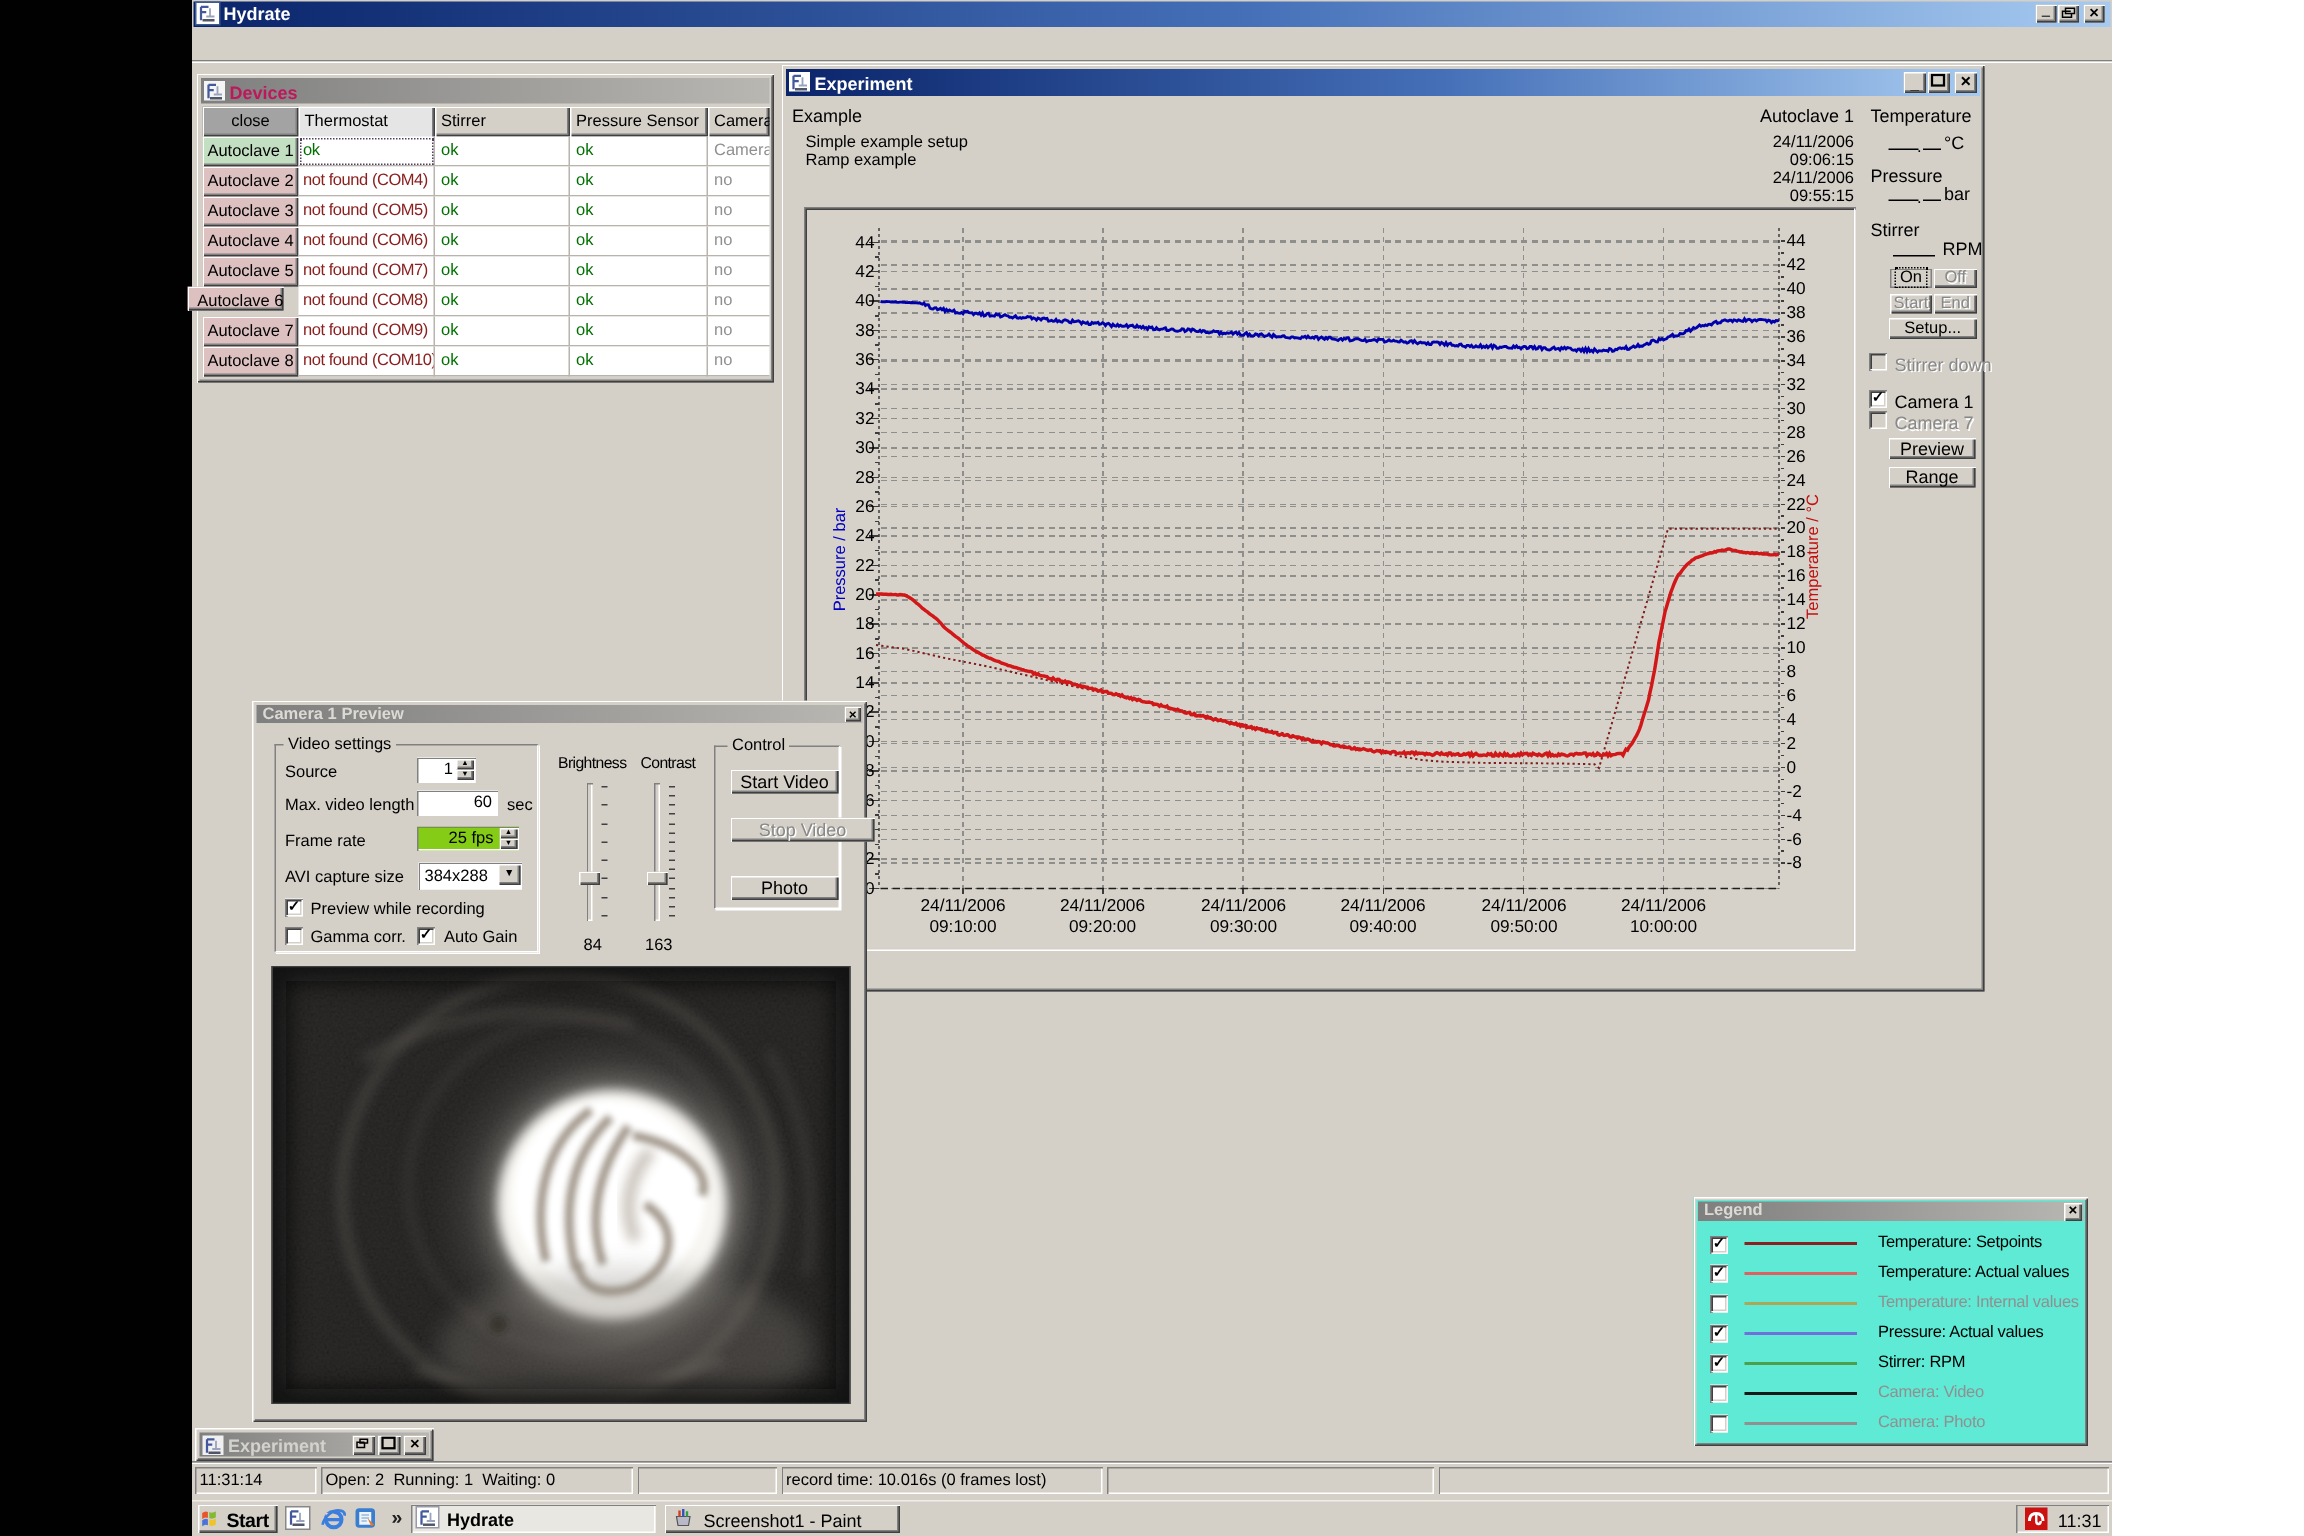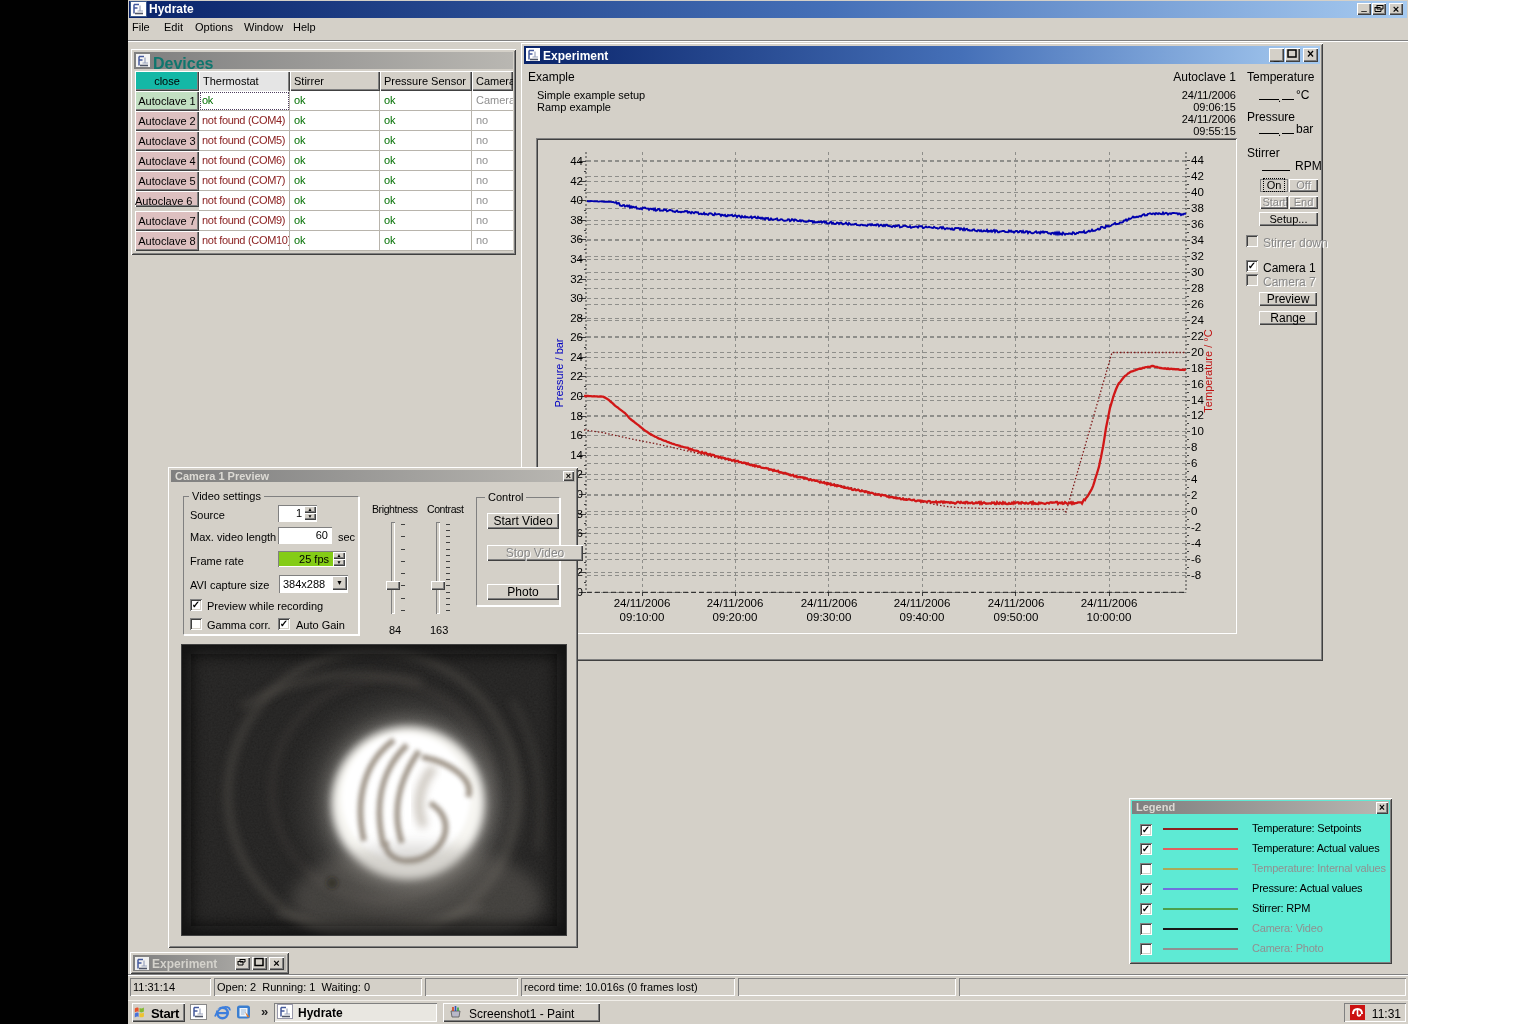--- a/index.html
+++ b/index.html
@@ -34,27 +34,20 @@
       </svg>
   </div>
   <div class="abs" style="left:21px;top:2px;color:#fff;font-weight:bold;font-size:12px">Hydrate</div>
 
   <div class="xbtn" style="left:1229px;top:3px;width:14px;height:12px;font-size:10px;line-height:15px">–</div>
   <div class="xbtn" style="left:1244px;top:3px;width:14px;height:12px"><svg width="12" height="10">
         <path d="M4 2.5 h6 M4 2 v4 h6 v-4 M2 4.5 h5.5 M2 4 v4.5 h6 v-3" stroke="#000" fill="none"></path>
       </svg></div>
   <div class="xbtn" style="left:1261px;top:3px;width:14px;height:12px;font-size:11px;line-height:12px;font-weight:bold">×</div>
 
-  <div class="abs" style="left:4px;top:21px;width:400px;height:17px;color:#000">
-    <span style="position:absolute;left:0">File</span>
-      <span style="position:absolute;left:32px">Edit</span>
-      <span style="position:absolute;left:63px">Options</span>
-      <span style="position:absolute;left:112px">Window</span>
-      <span style="position:absolute;left:161px">Help</span>
-  </div>
   <div class="abs" style="left:0;top:40px;width:1280px;height:1px;background:#808080"></div>
   <div class="abs" style="left:0;top:41px;width:1280px;height:1px;background:#fff"></div>
 </div>
 
 <div class="abs ras" style="left:521px;top:43px;width:802px;height:618px;background:#d4d0c8">
   <div class="abs ttl-a" style="left:3px;top:3px;width:796px;height:18px"></div>
   <div class="abs" style="left:5px;top:5px;width:14px;height:13px;background:#fff">
      <svg width="14" height="13">
         <path d="M3 2.5 h5 M3 2.5 v9 M3 6 h3.5" stroke="#44599c" stroke-width="1.5" fill="none"></path>
         <path d="M9 3.5 v5.5 M6.5 9 h5.5" stroke="#9aa3bd" stroke-width="1.2" fill="none"></path>
@@ -346,23 +339,23 @@
 
 <div class="abs ras" style="left:131px;top:49px;width:385px;height:206px;background:#d4d0c8">
   <div class="abs ttl-i" style="left:3px;top:3px;width:379px;height:17px"></div>
   <div class="abs" style="left:5px;top:5px;width:14px;height:13px;background:#f4f4f4">
      <svg width="14" height="13">
         <path d="M3 2.5 h5 M3 2.5 v9 M3 6 h3.5" stroke="#44599c" stroke-width="1.5" fill="none"></path>
         <path d="M9 3.5 v5.5 M6.5 9 h5.5" stroke="#9aa3bd" stroke-width="1.2" fill="none"></path>
         <path d="M4 11.5 h8" stroke="#4f5668" stroke-width="1.6" fill="none"></path>
       </svg>
   </div>
-  <div class="abs" style="left:22px;top:6px;font-size:16px;color:#0f766e;font-weight:bold">Devices</div>
+  <div class="abs" style="left:22px;top:6px;font-size:12px;color:#be185d;font-weight:bold">Devices</div>
 </div>
-<div class="abs ras1" style="left:135px;top:71px;width:64px;height:20px;background:#14b8a6;line-height:20px;text-align:center;overflow:hidden;white-space:nowrap">close</div>
+<div class="abs ras1" style="left:135px;top:71px;width:64px;height:20px;background:#a3a3a3;line-height:20px;text-align:center;overflow:hidden;white-space:nowrap">close</div>
 <div class="abs ras1" style="left:199px;top:71px;width:91px;height:32px;background:#e5e5e5;line-height:20px;padding-left:4px;overflow:hidden;white-space:nowrap">Thermostat</div>
 <div class="abs ras1" style="left:290px;top:71px;width:90px;height:20px;background:#d4d0c8;line-height:20px;padding-left:4px;overflow:hidden;white-space:nowrap">Stirrer</div>
 <div class="abs ras1" style="left:380px;top:71px;width:92px;height:20px;background:#d4d0c8;line-height:20px;padding-left:4px;overflow:hidden;white-space:nowrap">Pressure Sensor</div>
 <div class="abs ras1" style="left:472px;top:71px;width:41px;height:20px;background:#d4d0c8;line-height:20px;padding-left:4px;overflow:hidden;white-space:nowrap">Camera</div>
 <div class="abs ras1" style="left:135px;top:91px;width:64px;height:20px;background:#c2dfc2;line-height:20px;text-align:center;overflow:hidden">Autoclave 1</div>
 <div class="abs" style="left:199px;top:91px;width:91px;height:20px;background:#fff;border-right:1px solid #b8b4ac;border-bottom:1px solid #b8b4ac;line-height:19px;padding-left:3px;color:#007000;overflow:hidden;white-space:nowrap;letter-spacing:-0.3px;outline:1px dotted #504060;outline-offset:-2px;">ok</div>
 <div class="abs" style="left:290px;top:91px;width:90px;height:20px;background:#fff;border-right:1px solid #b8b4ac;border-bottom:1px solid #b8b4ac;line-height:19px;padding-left:4px;color:#007000">ok</div>
 <div class="abs" style="left:380px;top:91px;width:92px;height:20px;background:#fff;border-right:1px solid #b8b4ac;border-bottom:1px solid #b8b4ac;line-height:19px;padding-left:4px;color:#007000">ok</div>
 <div class="abs" style="left:472px;top:91px;width:41px;height:20px;background:#fff;border-bottom:1px solid #b8b4ac;line-height:19px;padding-left:4px;color:#909090;overflow:hidden">Camera</div>
 <div class="abs ras1" style="left:135px;top:111px;width:64px;height:20px;background:#ddc0c0;line-height:20px;text-align:center;overflow:hidden">Autoclave 2</div>
@@ -378,21 +371,21 @@
 <div class="abs ras1" style="left:135px;top:151px;width:64px;height:20px;background:#ddc0c0;line-height:20px;text-align:center;overflow:hidden">Autoclave 4</div>
 <div class="abs" style="left:199px;top:151px;width:91px;height:20px;background:#fff;border-right:1px solid #b8b4ac;border-bottom:1px solid #b8b4ac;line-height:19px;padding-left:3px;color:#8b2020;overflow:hidden;white-space:nowrap;letter-spacing:-0.3px;">not found (COM6)</div>
 <div class="abs" style="left:290px;top:151px;width:90px;height:20px;background:#fff;border-right:1px solid #b8b4ac;border-bottom:1px solid #b8b4ac;line-height:19px;padding-left:4px;color:#007000">ok</div>
 <div class="abs" style="left:380px;top:151px;width:92px;height:20px;background:#fff;border-right:1px solid #b8b4ac;border-bottom:1px solid #b8b4ac;line-height:19px;padding-left:4px;color:#007000">ok</div>
 <div class="abs" style="left:472px;top:151px;width:41px;height:20px;background:#fff;border-bottom:1px solid #b8b4ac;line-height:19px;padding-left:4px;color:#909090;overflow:hidden">no</div>
 <div class="abs ras1" style="left:135px;top:171px;width:64px;height:20px;background:#ddc0c0;line-height:20px;text-align:center;overflow:hidden">Autoclave 5</div>
 <div class="abs" style="left:199px;top:171px;width:91px;height:20px;background:#fff;border-right:1px solid #b8b4ac;border-bottom:1px solid #b8b4ac;line-height:19px;padding-left:3px;color:#8b2020;overflow:hidden;white-space:nowrap;letter-spacing:-0.3px;">not found (COM7)</div>
 <div class="abs" style="left:290px;top:171px;width:90px;height:20px;background:#fff;border-right:1px solid #b8b4ac;border-bottom:1px solid #b8b4ac;line-height:19px;padding-left:4px;color:#007000">ok</div>
 <div class="abs" style="left:380px;top:171px;width:92px;height:20px;background:#fff;border-right:1px solid #b8b4ac;border-bottom:1px solid #b8b4ac;line-height:19px;padding-left:4px;color:#007000">ok</div>
 <div class="abs" style="left:472px;top:171px;width:41px;height:20px;background:#fff;border-bottom:1px solid #b8b4ac;line-height:19px;padding-left:4px;color:#909090;overflow:hidden">no</div>
-<div class="abs ras1" style="left:135px;top:191px;width:64px;height:16px;background:#ddc0c0;line-height:20px;text-align:left;overflow:hidden">Autoclave 6</div>
+<div class="abs ras1" style="left:125px;top:191px;width:64px;height:16px;background:#ddc0c0;line-height:20px;text-align:right;overflow:hidden">Autoclave 6</div>
 <div class="abs" style="left:199px;top:191px;width:91px;height:20px;background:#fff;border-right:1px solid #b8b4ac;border-bottom:1px solid #b8b4ac;line-height:19px;padding-left:3px;color:#8b2020;overflow:hidden;white-space:nowrap;letter-spacing:-0.3px;">not found (COM8)</div>
 <div class="abs" style="left:290px;top:191px;width:90px;height:20px;background:#fff;border-right:1px solid #b8b4ac;border-bottom:1px solid #b8b4ac;line-height:19px;padding-left:4px;color:#007000">ok</div>
 <div class="abs" style="left:380px;top:191px;width:92px;height:20px;background:#fff;border-right:1px solid #b8b4ac;border-bottom:1px solid #b8b4ac;line-height:19px;padding-left:4px;color:#007000">ok</div>
 <div class="abs" style="left:472px;top:191px;width:41px;height:20px;background:#fff;border-bottom:1px solid #b8b4ac;line-height:19px;padding-left:4px;color:#909090;overflow:hidden">no</div>
 <div class="abs ras1" style="left:135px;top:211px;width:64px;height:20px;background:#ddc0c0;line-height:20px;text-align:center;overflow:hidden">Autoclave 7</div>
 <div class="abs" style="left:199px;top:211px;width:91px;height:20px;background:#fff;border-right:1px solid #b8b4ac;border-bottom:1px solid #b8b4ac;line-height:19px;padding-left:3px;color:#8b2020;overflow:hidden;white-space:nowrap;letter-spacing:-0.3px;">not found (COM9)</div>
 <div class="abs" style="left:290px;top:211px;width:90px;height:20px;background:#fff;border-right:1px solid #b8b4ac;border-bottom:1px solid #b8b4ac;line-height:19px;padding-left:4px;color:#007000">ok</div>
 <div class="abs" style="left:380px;top:211px;width:92px;height:20px;background:#fff;border-right:1px solid #b8b4ac;border-bottom:1px solid #b8b4ac;line-height:19px;padding-left:4px;color:#007000">ok</div>
 <div class="abs" style="left:472px;top:211px;width:41px;height:20px;background:#fff;border-bottom:1px solid #b8b4ac;line-height:19px;padding-left:4px;color:#909090;overflow:hidden">no</div>
 <div class="abs ras1" style="left:135px;top:231px;width:64px;height:20px;background:#ddc0c0;line-height:20px;text-align:center;overflow:hidden">Autoclave 8</div>

